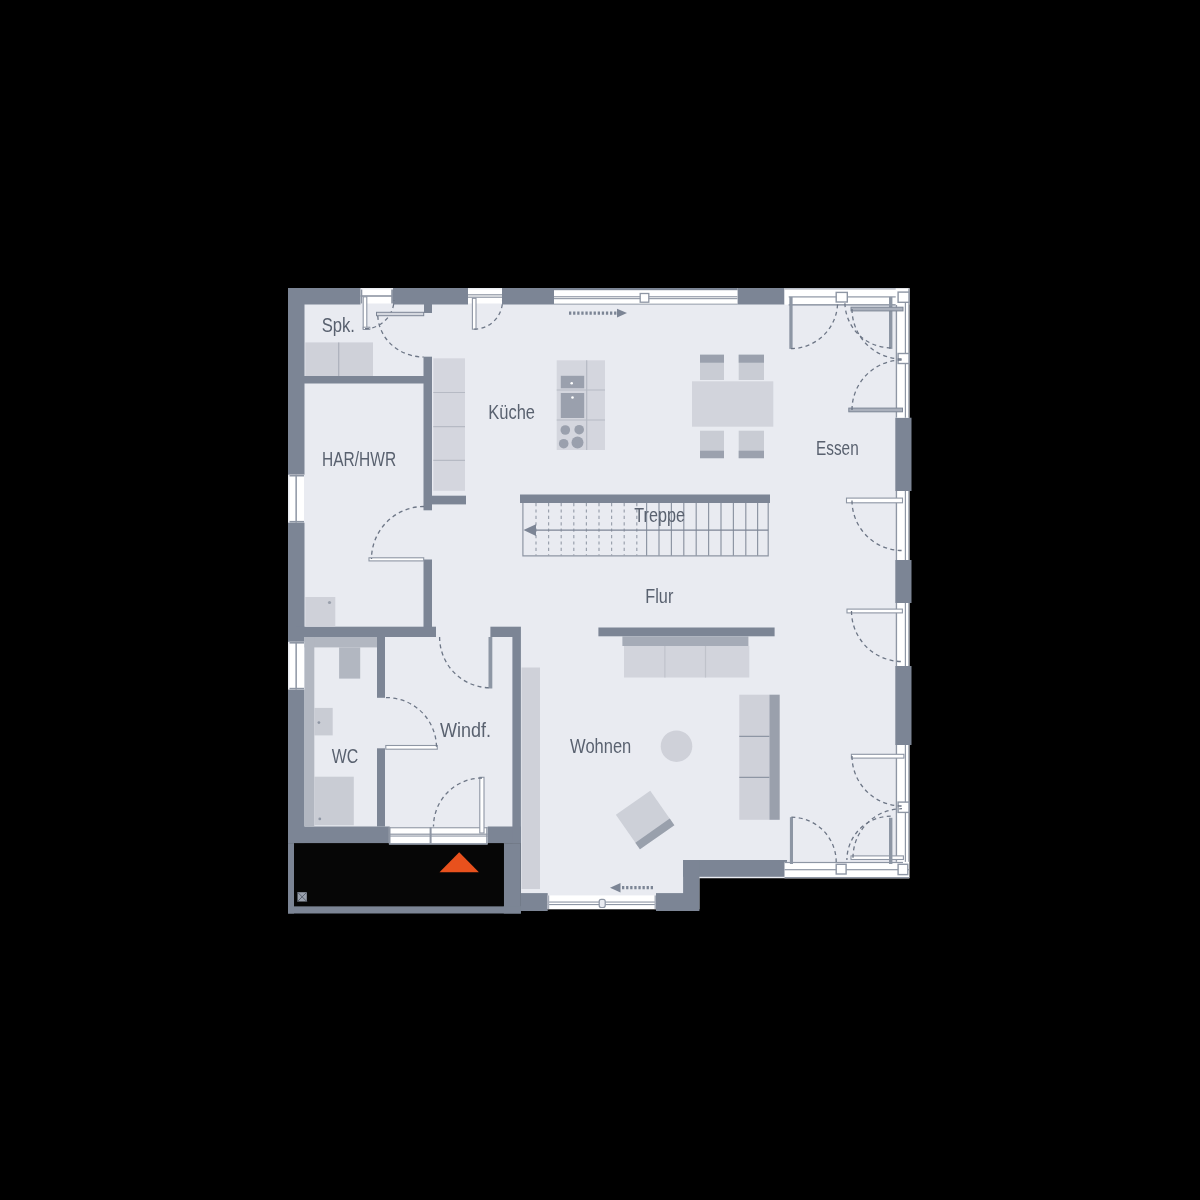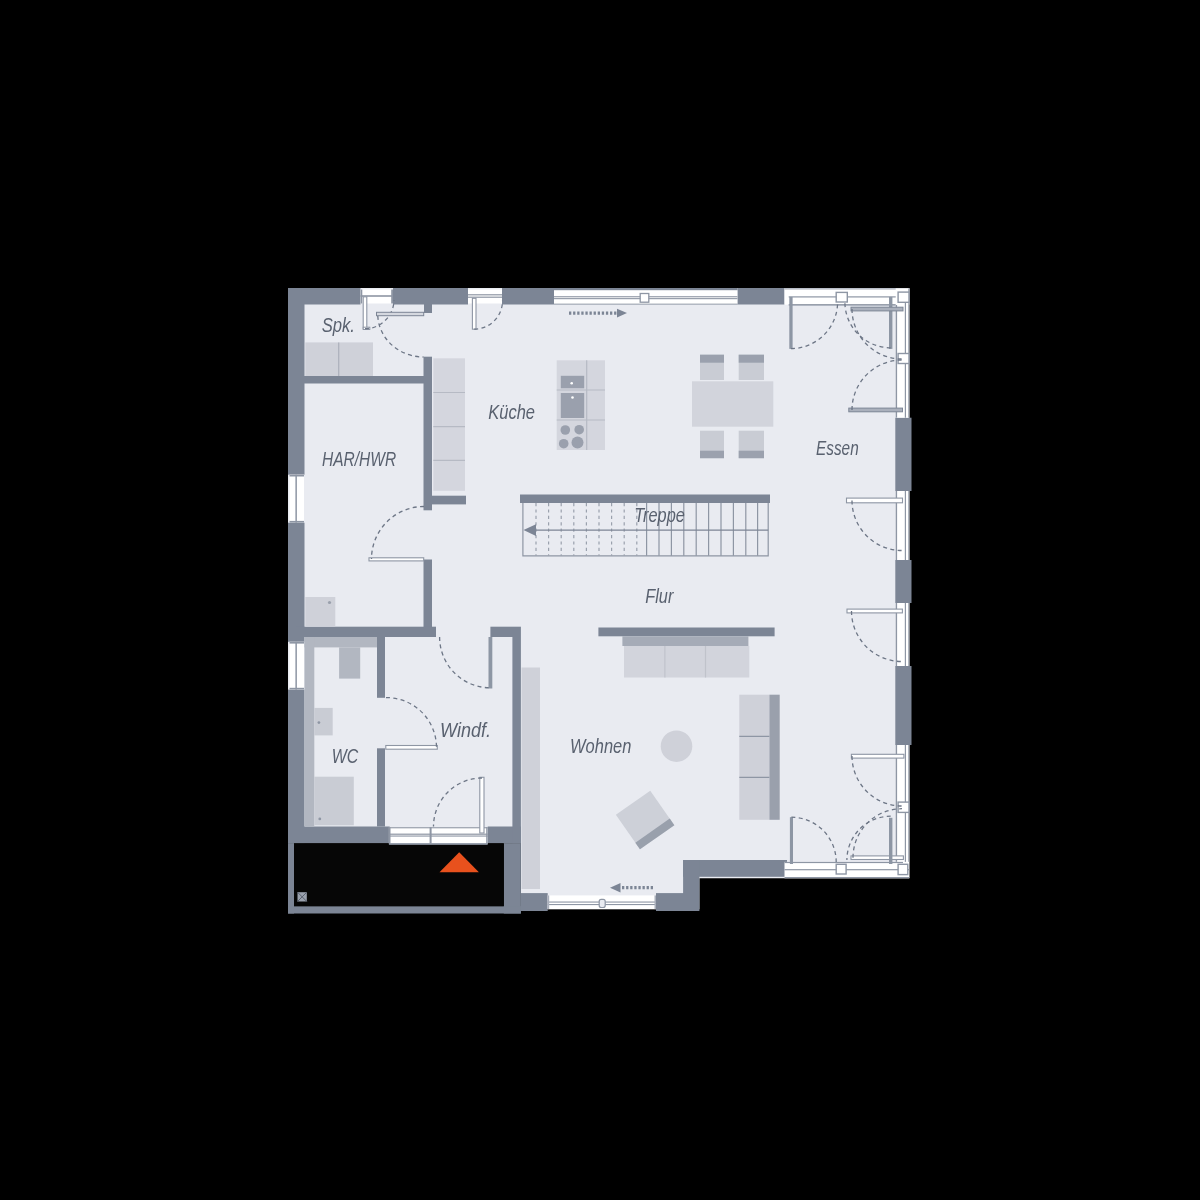--- a/index.html
+++ b/index.html
@@ -1,16 +1,16 @@
 <!DOCTYPE html>
 <html><head>
 <meta charset="utf-8">
 <style>
 html,body{margin:0;padding:0;background:#000;}
-#stage{position:relative;width:1200px;height:1200px;background:#000;overflow:hidden;font-style:italic;}
+#stage{position:relative;width:1200px;height:1200px;background:#000;overflow:hidden;}
 svg{position:absolute;left:0;top:0;}
 text{font-family:"Liberation Sans",sans-serif;fill:#59616f;font-size:20.5px;-webkit-font-smoothing:antialiased;}
 </style>
 </head>
 <body>
 <div id="stage">
 <svg width="1200" height="1200" viewBox="0 0 1200 1200">
 
 <path d="M288,288 H909.3 V878.2 H699.4 V909.3 H520.9 V843.2 H288 Z" fill="#e9ebf1"></path>
 

